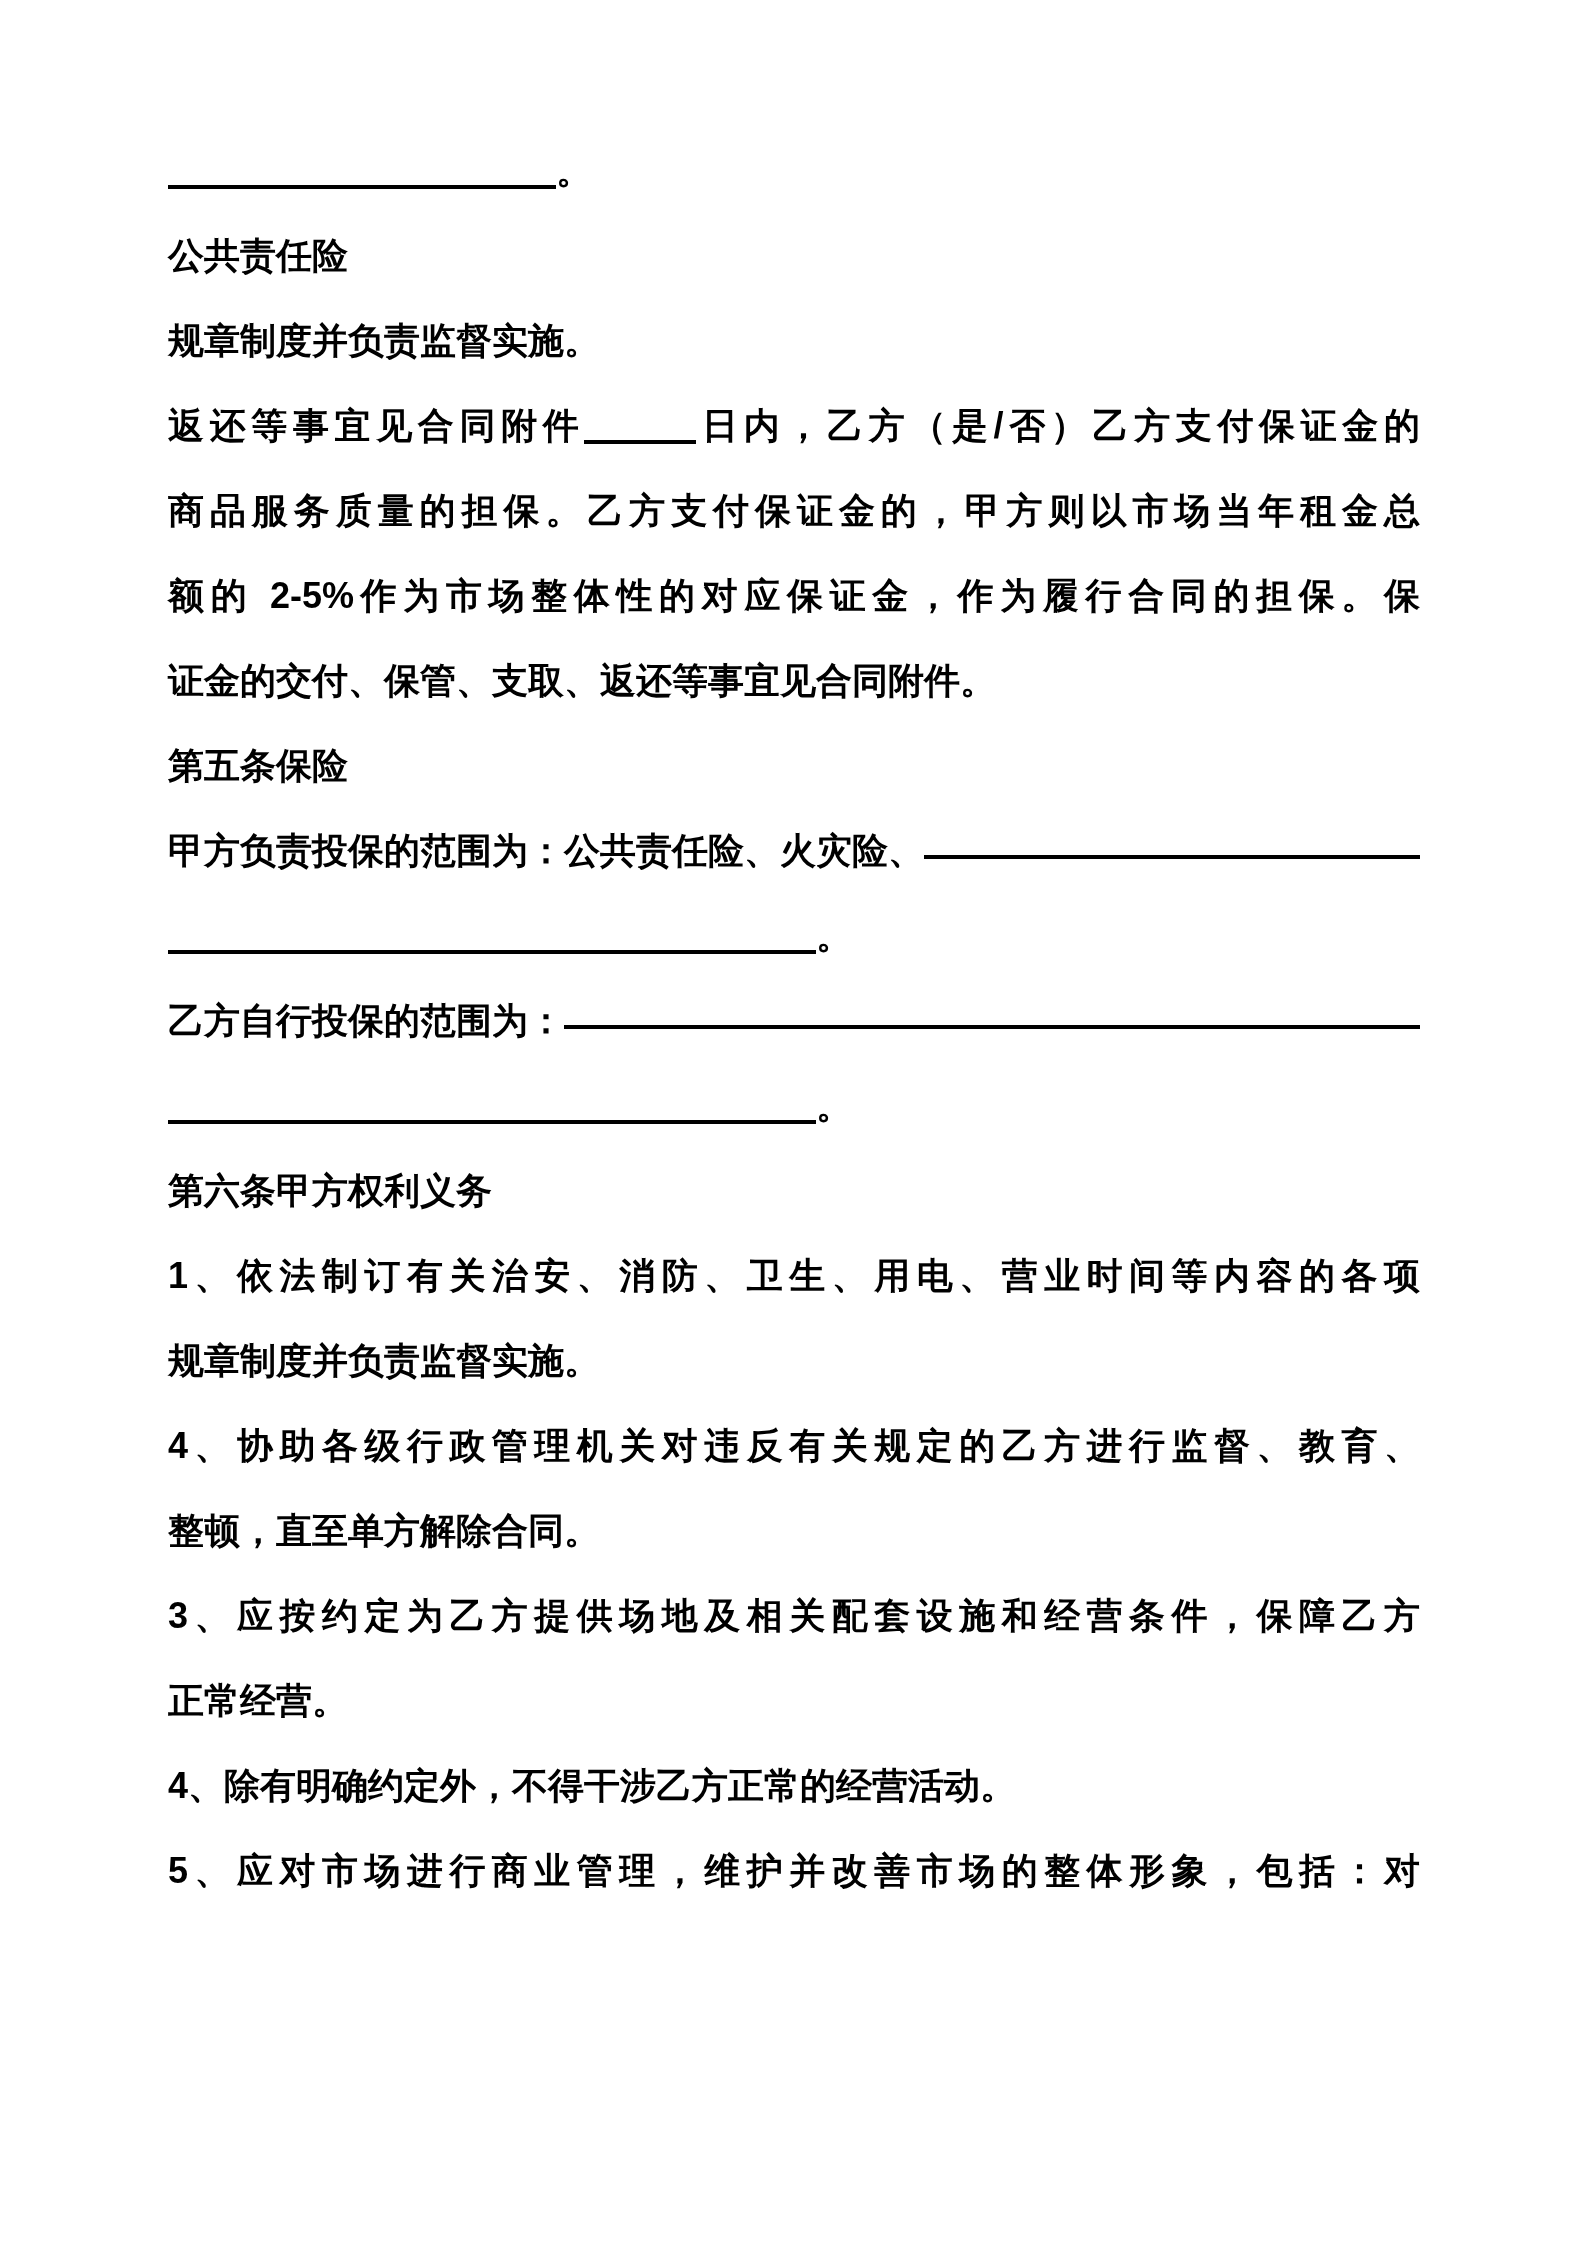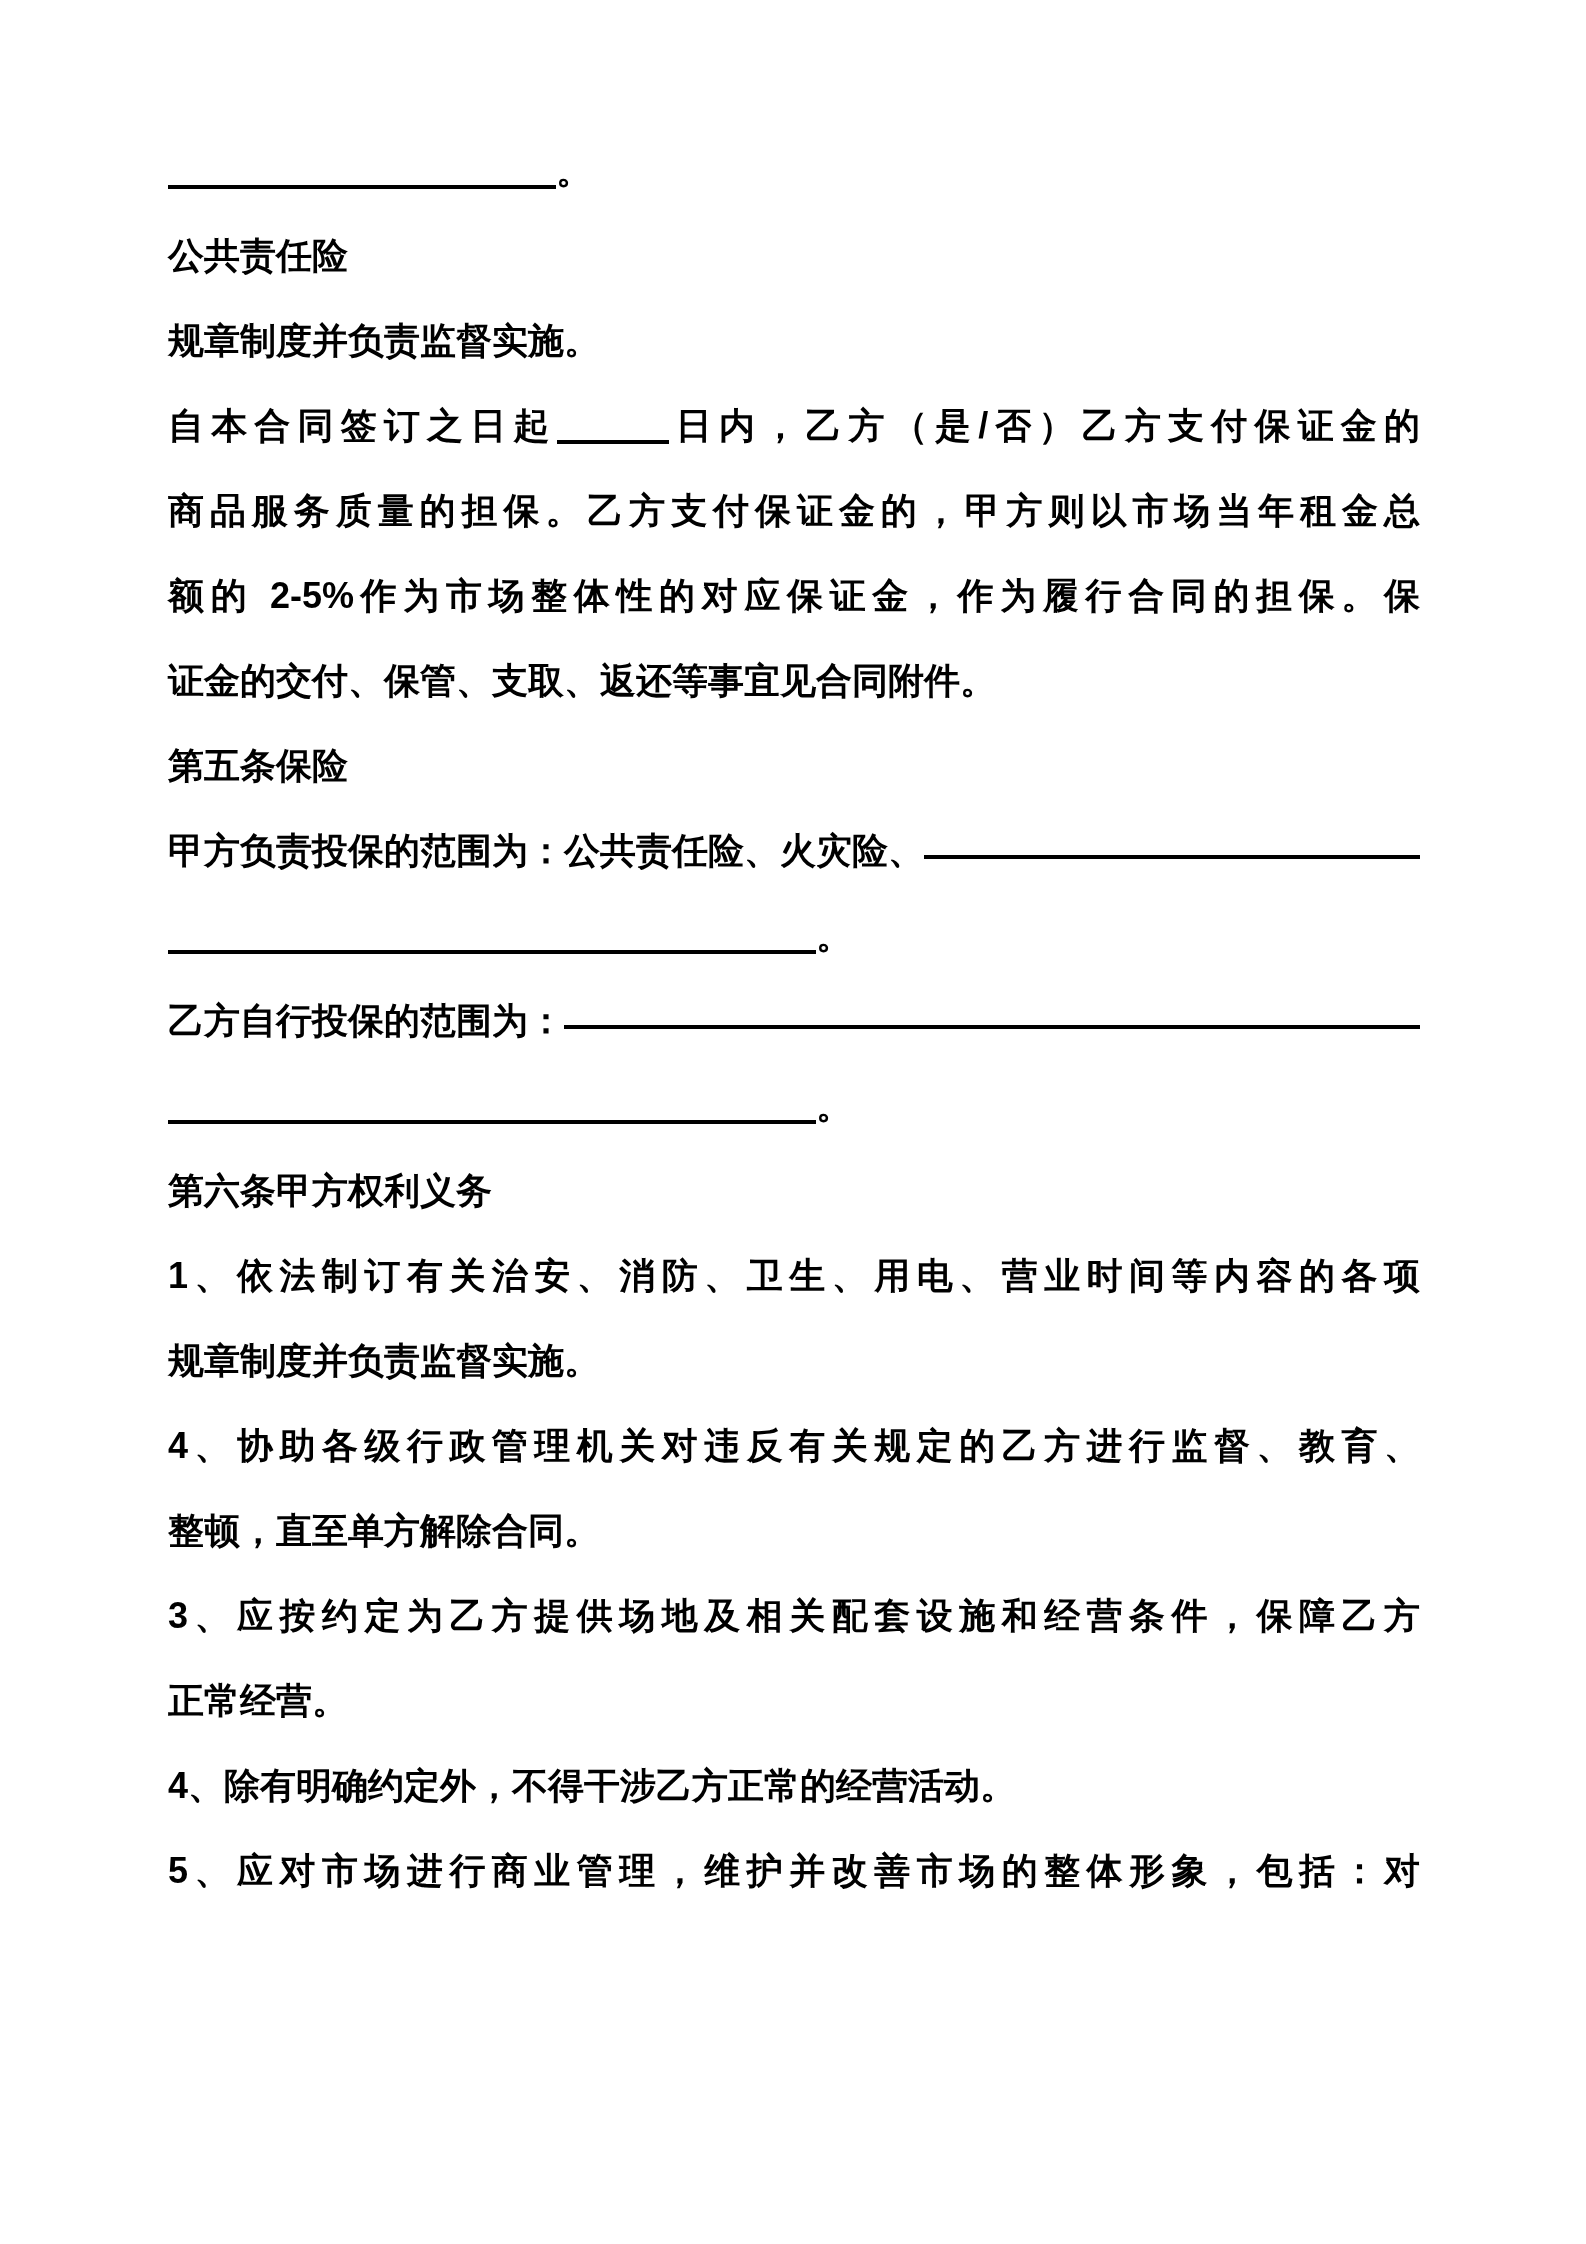--- a/index.html
+++ b/index.html
@@ -53,21 +53,21 @@
     top: 6px;
   }
 </style>
 </head>
 <body>
 
 <div class="page" style="background: rgb(255, 255, 255); color: rgb(0, 0, 0);">
     <div class="line plain"><span class="blank" style="width: 388px; border-bottom-color: rgb(0, 0, 0);"></span><span class="run">。</span></div>
     <div class="line plain"><span class="run">公共责任险</span></div>
     <div class="line plain"><span class="run">规章制度并负责监督实施。</span></div>
-    <div class="line justify"><span class="run">自本合同签订之日起</span><span class="blank" style="width: 112px; border-bottom-color: rgb(0, 0, 0);"></span><span class="run">日内，乙方（是/否）乙方支付保证金的</span></div>
+    <div class="line justify"><span class="run">返还等事宜见合同附件</span><span class="blank" style="width: 112px; border-bottom-color: rgb(0, 0, 0);"></span><span class="run">日内，乙方（是/否）乙方支付保证金的</span></div>
     <div class="line justify"><span class="run">商品服务质量的担保。乙方支付保证金的，甲方则以市场当年租金总</span></div>
     <div class="line justify"><span class="run">额的 2-5%作为市场整体性的对应保证金，作为履行合同的担保。保</span></div>
     <div class="line plain"><span class="run">证金的交付、保管、支取、返还等事宜见合同附件。</span></div>
     <div class="line plain"><span class="run">第五条保险</span></div>
     <div class="line flexfill">
       <span class="run">甲方负责投保的范围为：公共责任险、火灾险、</span>
       <span class="blank fill" style="border-bottom-color: rgb(0, 0, 0);"></span>
     </div>
     <div class="line plain"><span class="blank" style="width: 648px; border-bottom-color: rgb(0, 0, 0);"></span><span class="run">。</span></div>
     <div class="line flexfill">

